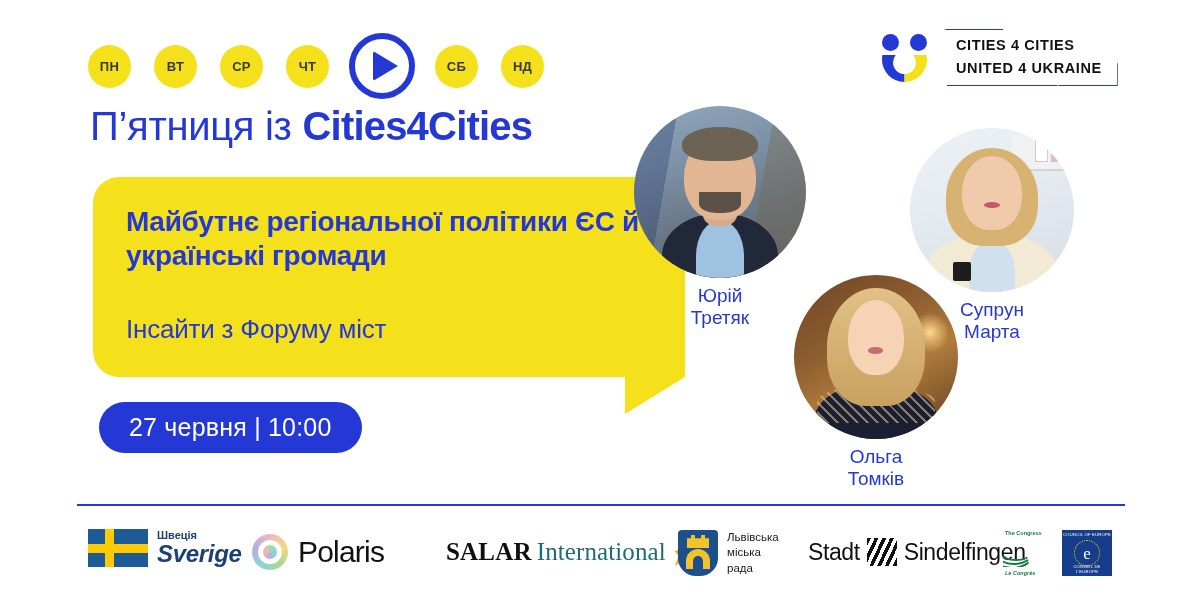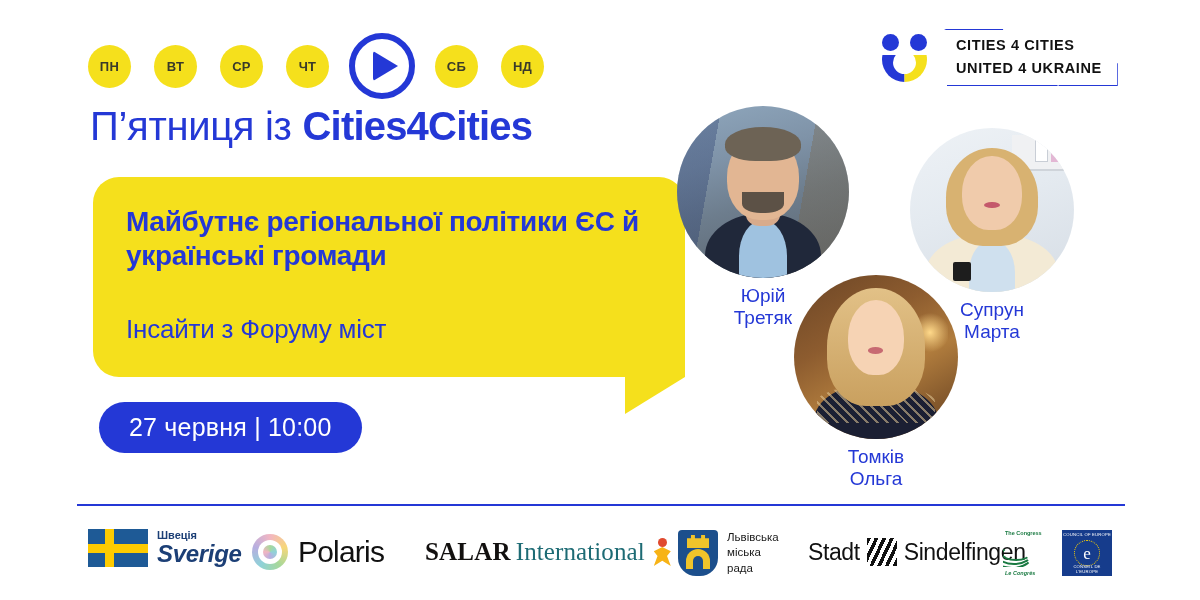--- a/index.html
+++ b/index.html
@@ -93,21 +93,21 @@
     clip-path: polygon(0 0, 34% 0, 34% 3px, 3px 3px, 3px 100%, 0 100%,
                        100% 100%, 100% 60%, calc(100% - 3px) 60%, calc(100% - 3px) calc(100% - 3px),
                        66% calc(100% - 3px), 66% 100%);
   }
 
   
   .speaker { position: absolute; text-align: center; }
   .avatar { border-radius: 50%; overflow: hidden; position: relative; margin: 0 auto; }
   .sp-name { margin-top: 7px; color: #2438d6; font-size: 19px; font-weight: 500; line-height: 1.18; }
 
-  .sp1 { left: 673px; top: 106px; width: 180px; }
+  .sp1 { left: 630px; top: 106px; width: 180px; }
   .sp1 .avatar { width: 172px; height: 172px; }
   .sp2 { left: 902px; top: 128px; width: 180px; }
   .sp2 .avatar { width: 164px; height: 164px; }
   .sp3 { left: 786px; top: 275px; width: 180px; }
   .sp3 .avatar { width: 164px; height: 164px; }
 
   
   .ph { position: absolute; inset: 0; }
   .ph-bg { position: absolute; inset: 0; }
   .ph-head { position: absolute; border-radius: 50% 50% 45% 45%; }
@@ -135,21 +135,21 @@
   .pol-mark { width: 36px; height: 36px; border-radius: 50%;
     background: conic-gradient(#f2b6c2, #f7d77a, #a7d89a, #8fd2d8, #b7aee0, #f2b6c2);
     position: relative; }
   .pol-mark::before { content:""; position:absolute; inset:6px; border-radius:50%; background:#fff; }
   .pol-mark::after { content:""; position:absolute; inset:11px; border-radius:50%;
     background: conic-gradient(#a7d89a, #8fd2d8, #b7aee0, #f2b6c2, #a7d89a); }
   .pol-t { font-size: 30px; font-weight: 400; color: #111; letter-spacing: -.8px; }
 
   
   .sal { left: 425px; top: 22px; gap: 5px; font-family: "Liberation Serif", serif; }
-  .sal-a { font-size: 25px; font-weight: 700; color: #12100f; letter-spacing: .2px; }
+  .sal-a { font-size: 25px; font-weight: 700; color: #12100f; letter-spacing: .2px; margin-left: 21px; }
   .sal-b { font-size: 25px; font-weight: 400; color: #1d6b74; letter-spacing: .1px; }
   .sal-mark { position: relative; width: 17px; height: 28px; margin-left: 4px; }
   .sal-mark .dot { position:absolute; left:4px; top:0; width:9px; height:9px; border-radius:50%; background:#e04a2f; }
   .sal-mark .bod { position:absolute; left:0; top:9px; width:17px; height:19px; background:#f7b316;
     clip-path: polygon(50% 0, 100% 22%, 78% 48%, 100% 100%, 50% 72%, 0 100%, 22% 48%, 0 22%); }
 
   
   .lviv { left: 678px; top: 14px; gap: 9px; }
   .lviv-shield { width: 40px; height: 46px; background: #1c4f8c; border-radius: 4px 4px 18px 18px; position: relative; }
   .lviv-tower { position:absolute; left:9px; top:5px; width:22px; height:13px; background:#f0c42a;
@@ -284,22 +284,22 @@
         <div style="position:absolute;right:6%;top:22%;width:22%;height:26%;background:radial-gradient(circle,#ffd98a 0%,rgba(255,200,120,0) 70%);"></div>
         <div class="ph-body" style="left:12%;top:66%;width:76%;height:46%;background:#1b1f33;"></div>
         <div style="position:absolute;left:14%;top:68%;width:72%;height:22%;background:repeating-linear-gradient(45deg,rgba(226,200,150,.55) 0 2px,transparent 2px 7px);border-radius:40% 40% 0 0;"></div>
         <div class="ph-neck" style="left:41%;top:54%;width:19%;height:18%;background:#eec3a2;"></div>
         <div class="ph-hair" style="left:20%;top:8%;width:60%;height:72%;background:linear-gradient(180deg,#e2c187 0%,#c9a05f 100%);"></div>
         <div class="ph-head" style="left:33%;top:15%;width:34%;height:46%;background:#f6d3b4;"></div>
         <div style="position:absolute;left:45%;top:44%;width:9%;height:4%;background:#c76a72;border-radius:50%;"></div>
       </div>
     </div>
     <div class="sp-name">
+      <div>Ольга</div>
       <div>Томків</div>
-      <div>Ольга</div>
     </div>
   </div>
 
   <div class="divider"></div>
 
   <div class="footer">
 
     <div class="f-logo sw">
       <div class="sw-flag"></div>
       <div>

